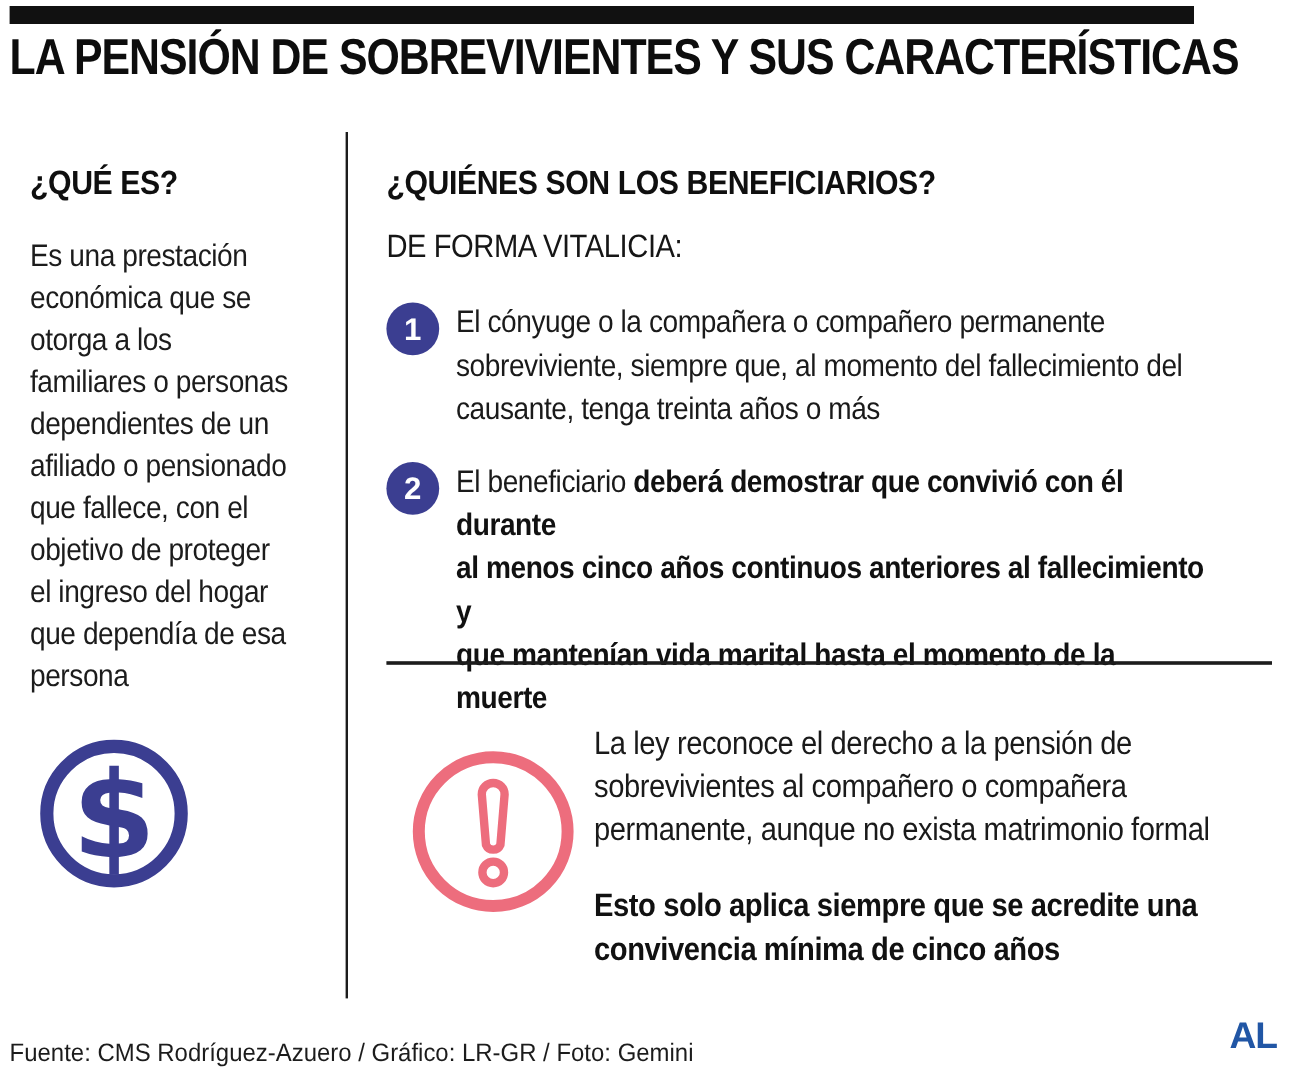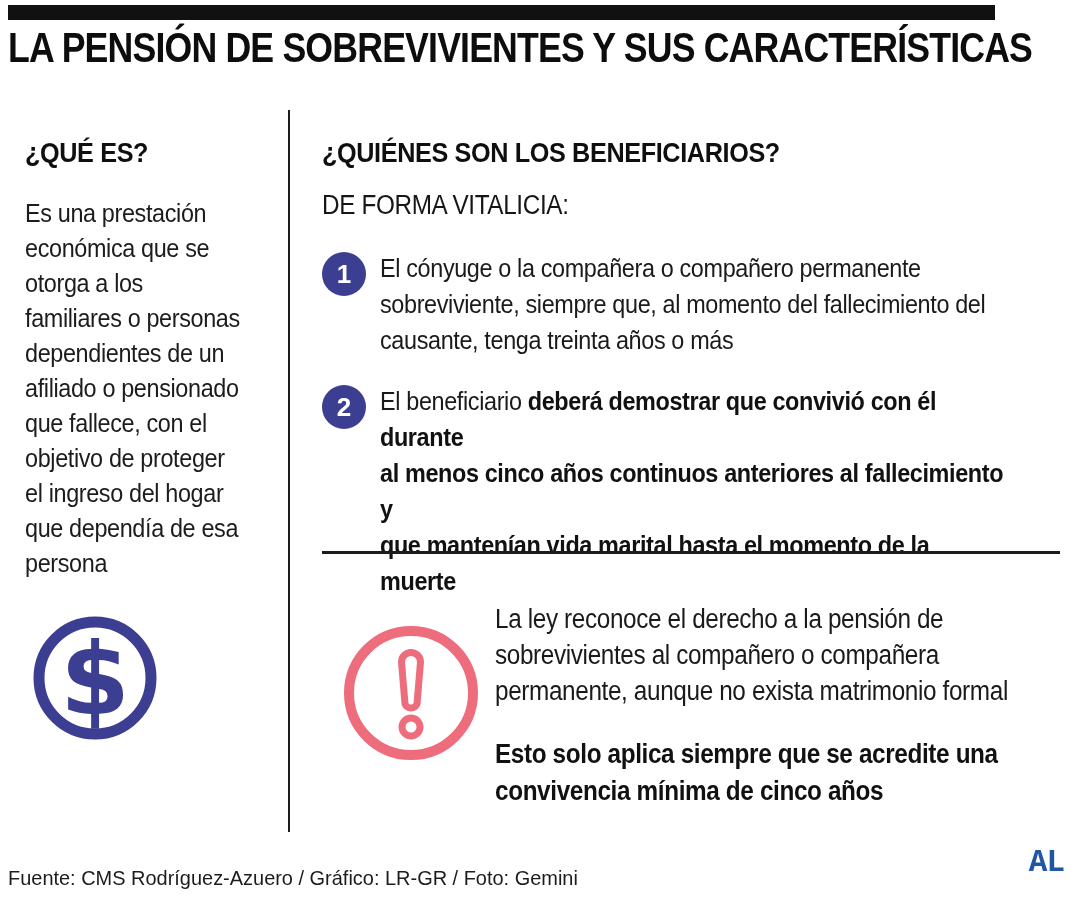--- a/index.html
+++ b/index.html
@@ -126,21 +126,20 @@
     transform: scaleX(0.95);
     transform-origin: left top;
   }
   .footer-logo {
     position: absolute;
     right: 16px; top: 845px;
     font-size: 31px;
     font-weight: bold;
     color: #2156a5;
     letter-spacing: -1px;
-    font-family: Liberation Mono, monospace;
   }
 </style>
 </head>
 <body>
 
 <div class="page">
 
   <div class="topbar"></div>
 
   <h1 class="title">LA PENSIÓN DE SOBREVIVIENTES Y SUS CARACTERÍSTICAS</h1>

